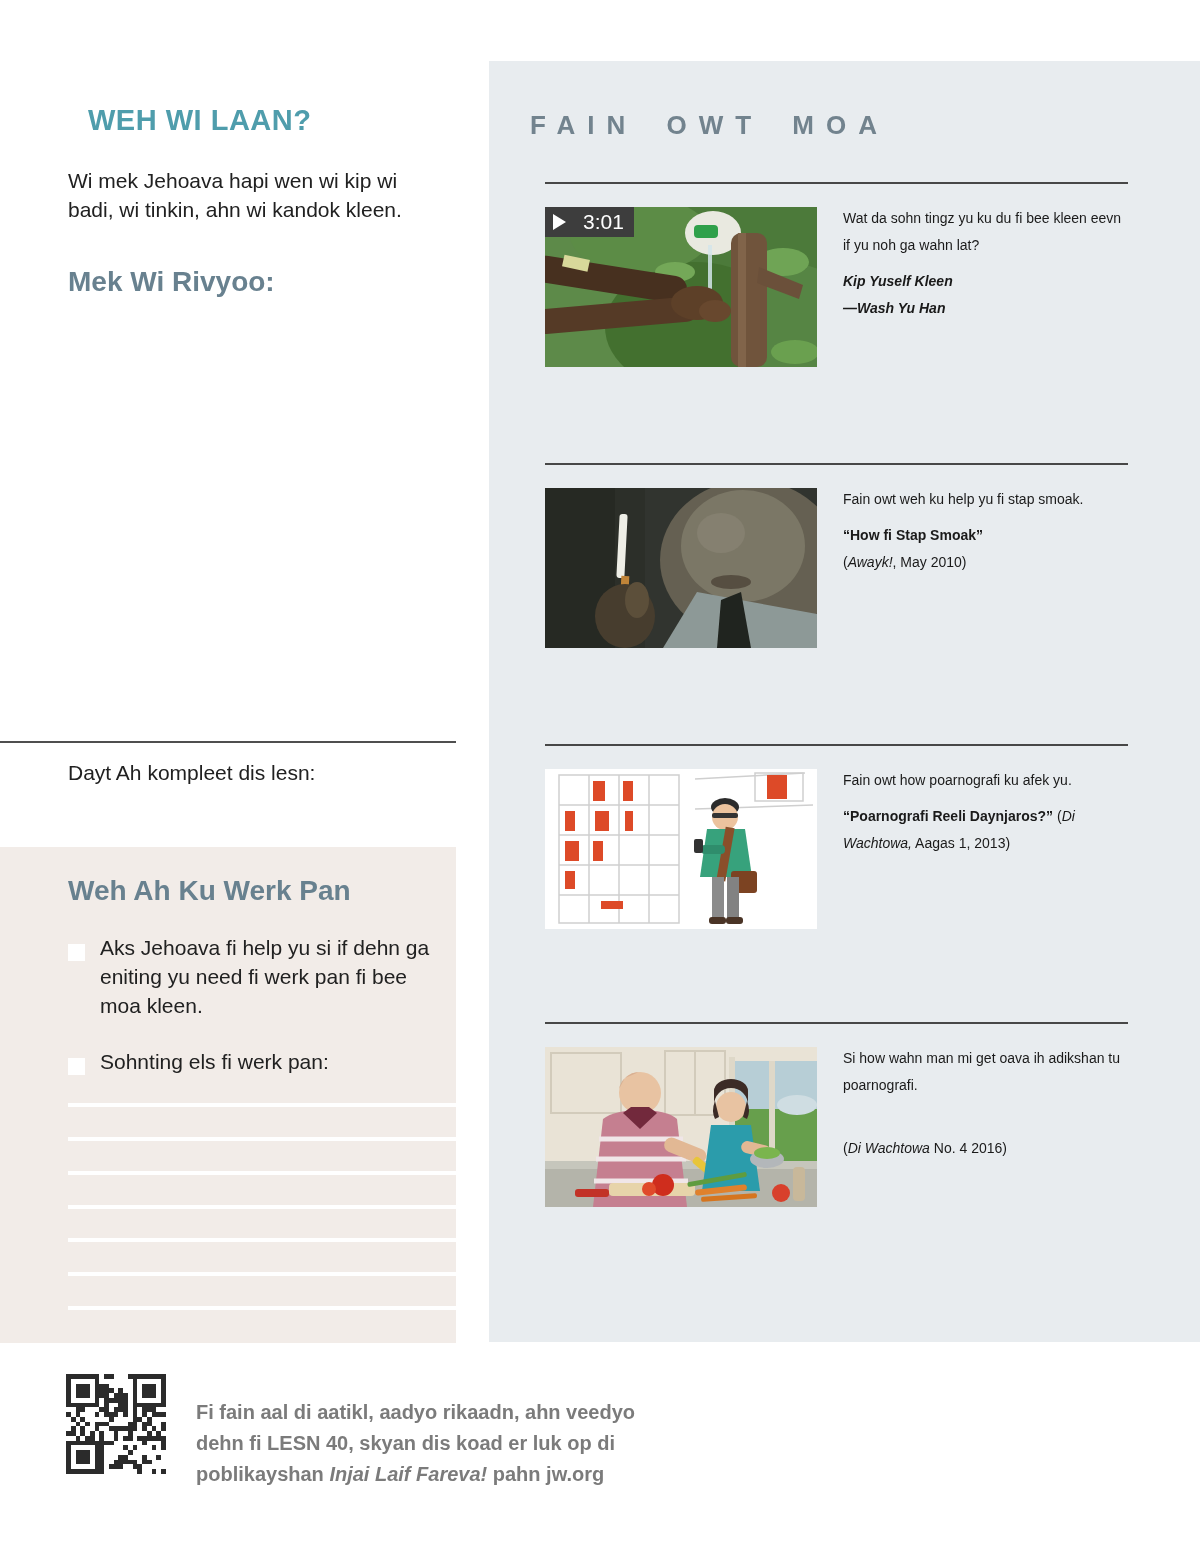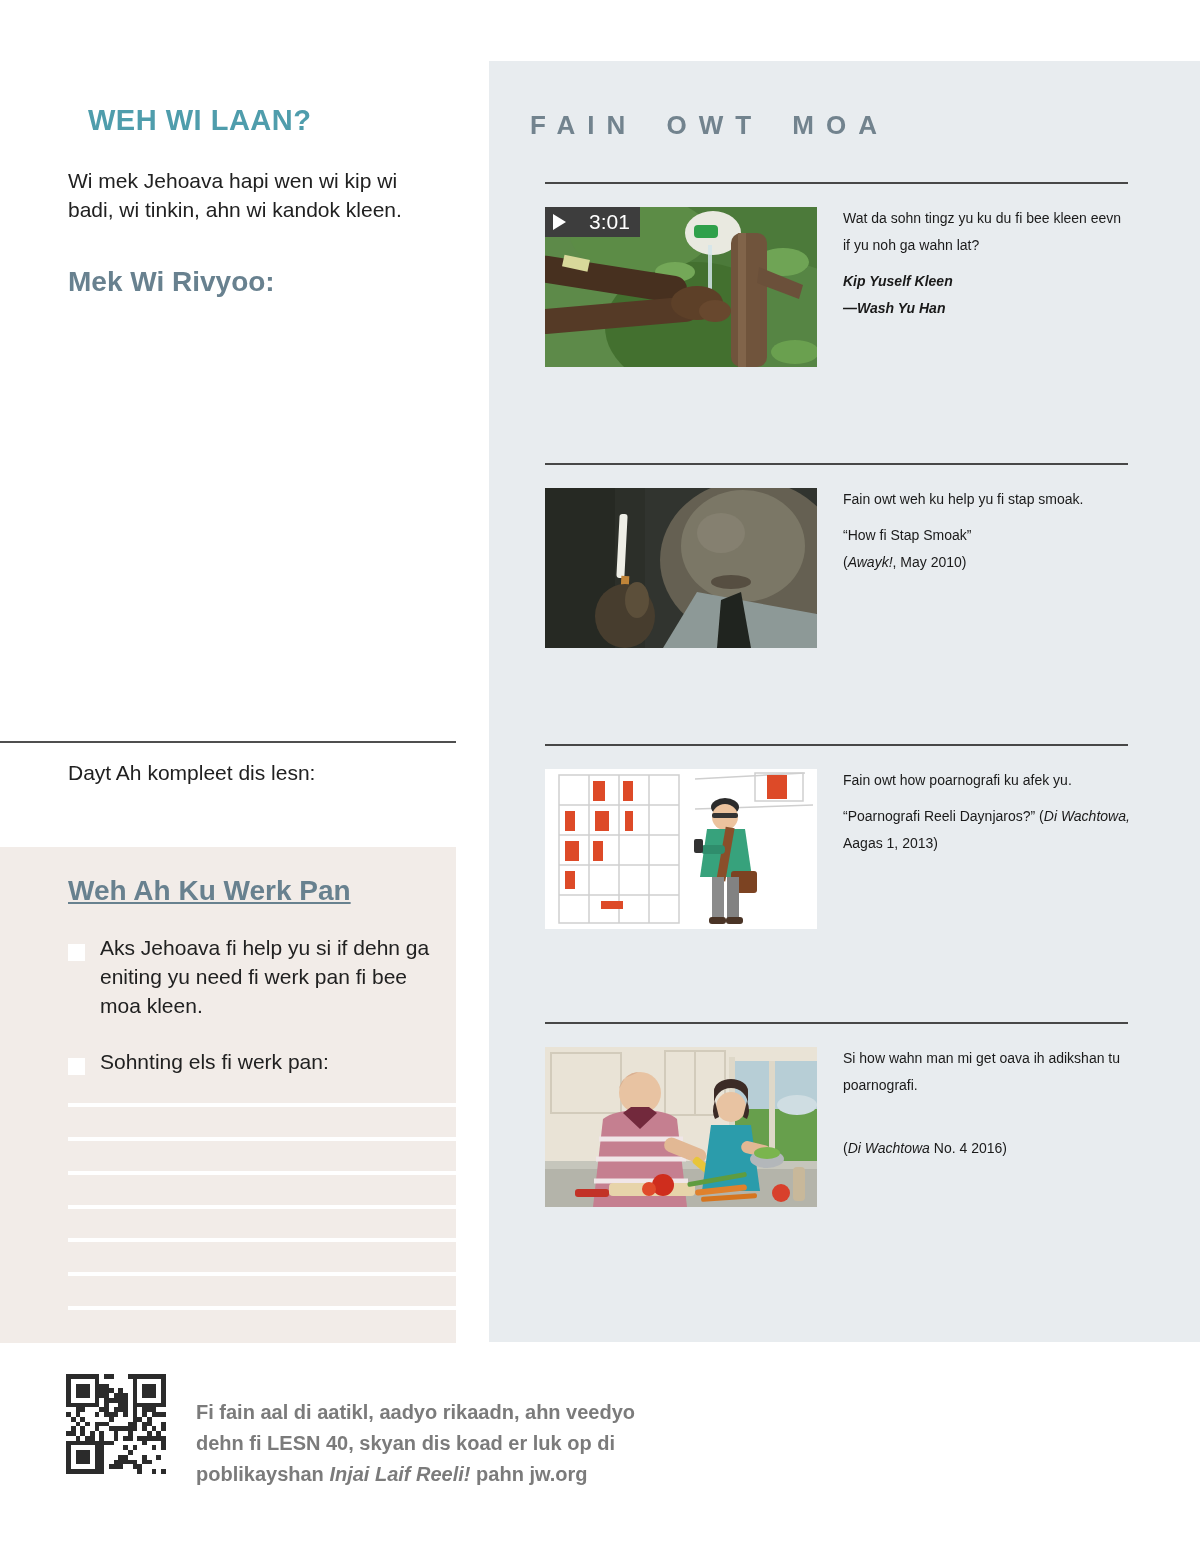--- a/index.html
+++ b/index.html
@@ -18,47 +18,47 @@
   }
   .intro { left:68px; top:166px; width:380px; font-size:21px; line-height:29px; }
   .h-slate { font-size:28px; font-weight:bold; color:#68818f; }
   .review-h { left:68px; top:266px; }
   .bullets { left:92px; top:334px; width:330px; font-size:21px; line-height:29px; list-style:disc; padding-left:22px; }
   .bullets li { margin-bottom:10px; }
   .rule-left { left:0; top:741px; width:456px; height:2px; background:#4f4f4f; }
   .date-line { left:68px; top:761px; font-size:21px; }
 
   .work-panel { left:0; top:847px; width:456px; height:496px; background:#f2ece8; }
-  .wp-h { left:68px; top:28px;text-decoration:underline; }
+  .wp-h { left:68px; top:28px; }
   .check-row { position:absolute; left:68px; }
   .checkbox {
     position:absolute; left:0; top:11px; width:17px; height:17px; background:#ffffff;
   }
   .check-text { display:block; margin-left:32px; width:335px; font-size:21px; line-height:29px; }
   .write-line { position:absolute; left:68px; width:388px; height:4px; background:#ffffff; }
 
   
   .right-panel { left:489px; top:61px; width:711px; height:1281px; background:#e8ecef; }
   .fain-h {
     left:530px; top:110px; font-size:26px; font-weight:bold; color:#72838e;
     letter-spacing:12px; word-spacing:10px; white-space:nowrap;
   }
   .rule-right { left:545px; width:583px; height:2px; background:#474747; }
   .thumb {
     left:545px; width:272px; height:160px; overflow:hidden; background:#cccccc;
   }
   .thumb svg { display:block; width:272px; height:160px; }
   .item-text { left:843px; width:288px; font-size:14px; line-height:27px; color:#1a1a1a; }
   .item-desc { margin-bottom:9px; }
-  .item-title { font-weight:normal; }
+  .item-title { font-weight:bold; }
   .bold-italic { font-weight:bold; font-style:italic; }
   .it { font-style:italic; }
   .play-badge {
     position:absolute; left:0; top:0; height:30px; padding:0 10px 0 8px;
-    background:#3d3d3d; color:#ffffff; display:flex; align-items:center; gap:23px;
+    background:#3d3d3d; color:#ffffff; display:flex; align-items:center; gap:17px;
     font-size:21px;
   }
   .play-tri {
     width:0; height:0; border-left:13px solid #ffffff;
     border-top:8px solid transparent; border-bottom:8px solid transparent;
   }
 
   
   .qr { left:66px; top:1374px; width:100px; height:100px; display:grid;
         grid-template-columns:repeat(21,1fr); grid-template-rows:repeat(21,1fr);
@@ -712,15 +712,15 @@
       <div class="qm"></div>
       <div class="qm"></div>
       <div class="qm"></div>
       <div class="qm on"></div>
       <div class="qm"></div>
       <div class="qm"></div>
       <div class="qm on"></div>
       <div class="qm"></div>
       <div class="qm on"></div>
     </div>
-  <p class="abs footer-caption"><span>Fi fain aal di aatikl, aadyo rikaadn, ahn veedyo dehn fi LESN 40, skyan dis koad er luk op di poblikayshan </span><span class="it">Injai Laif Reeli!</span><span> pahn jw.org</span></p>
+  <p class="abs footer-caption"><span>Fi fain aal di aatikl, aadyo rikaadn, ahn veedyo dehn fi LESN 40, skyan dis koad er luk op di poblikayshan </span><span class="it">Injai Laif Fareva!</span><span> pahn jw.org</span></p>
 
 </div>
 
 </body></html>

